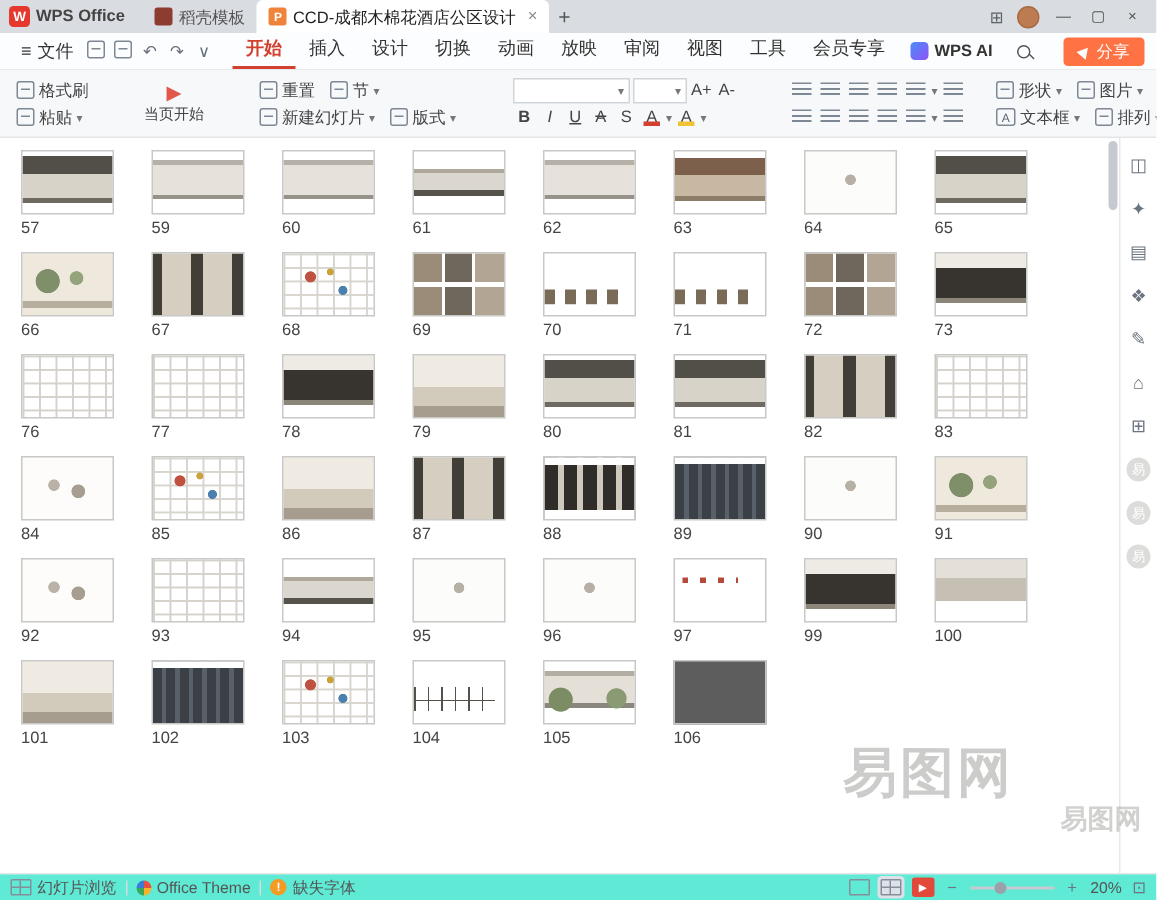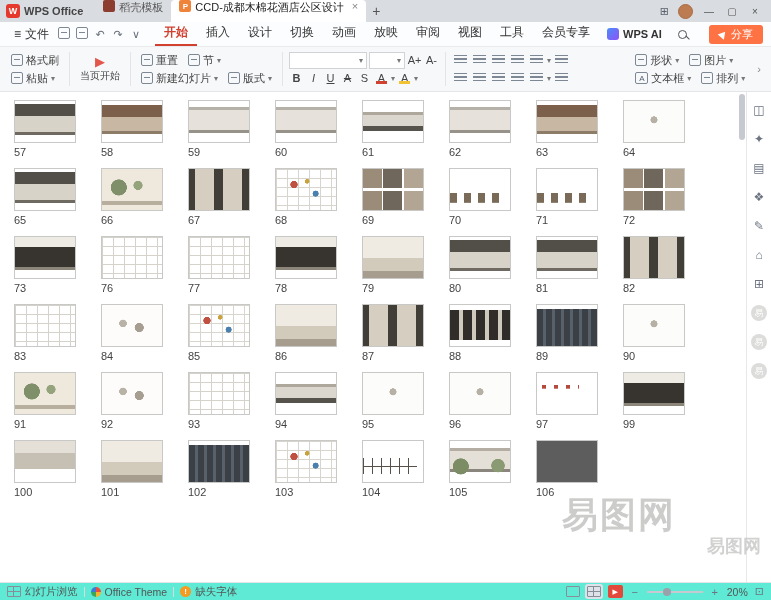--- a/index.html
+++ b/index.html
@@ -4,21 +4,21 @@
 <style>
   * { box-sizing: border-box; margin: 0; padding: 0; }
   html,body { width:771px; height:600px; overflow:hidden; }
   body { font-family:"Liberation Sans","DejaVu Sans",sans-serif; font-size:12px; color:#333; background:#fff; }
   .app { width:771px; height:600px; display:flex; flex-direction:column; background:#fff; }
 
   
   .titlebar { flex:0 0 22px; background:#d9dce0; display:flex; align-items:center; padding-left:6px; }
   .logo-badge { width:14px; height:14px; background:#e6392e; border-radius:3px; color:#fff; font-size:9px; font-weight:bold; display:flex; align-items:center; justify-content:center; margin-right:4px; }
   .app-name { font-size:11px; font-weight:bold; color:#444; margin-right:12px; white-space:nowrap; }
-  .doc-tab { height:22px; display:flex; align-items:flex-start; padding:0 8px; font-size:11px; color:#555; gap:4px; white-space:nowrap; }
+  .doc-tab { height:22px; display:flex; align-items:center; padding:0 8px; font-size:11px; color:#555; gap:4px; white-space:nowrap; }
   .doc-tab.active { background:#fff; border-radius:4px 4px 0 0; color:#222; }
   .tab-ico { width:12px; height:12px; border-radius:2px; color:#fff; font-size:8px; font-weight:bold; display:flex; align-items:center; justify-content:center; }
   .tab-ico.docer { background:#8c3d2f; }
   .tab-ico.wpp { background:#f0833a; }
   .tab-close { color:#888; font-size:11px; margin-left:4px; }
   .newtab-btn { width:20px; text-align:center; color:#555; font-size:14px; }
   .title-right { margin-left:auto; display:flex; align-items:center; gap:9px; padding-right:9px; }
   .apps-ico { color:#5a626c; font-size:11px; }
   .avatar { width:15px; height:15px; border-radius:50%; background:#bd7b52; border:1px solid #a96a42; }
   .win-ctrl { font-size:10px; color:#555; width:14px; text-align:center; }
@@ -33,21 +33,21 @@
   .menu-tab { padding:0 9px; height:24px; line-height:22px; font-size:12px; color:#333; white-space:nowrap; }
   .menu-tab.active { color:#d2402f; font-weight:bold; border-bottom:2px solid #d2402f; }
   .wps-ai { display:flex; align-items:flex-end; gap:4px; padding:0 8px; font-size:11px; font-weight:bold; color:#333; white-space:nowrap; }
   .ai-badge { width:12px; height:12px; border-radius:3px; background:linear-gradient(135deg,#4a8df8,#9052f8); }
   .search-glass { width:9px; height:9px; border:1.4px solid #555; border-radius:50%; position:relative; display:inline-block; margin:0 8px; }
   .search-glass::after { content:""; position:absolute; width:5px; height:1.4px; background:#555; transform:rotate(45deg); right:-4px; bottom:-1px; }
   .share-btn { margin-left:auto; display:flex; align-items:center; gap:4px; background:#ff7243; color:#fff; font-size:11px; padding:2px 10px; border-radius:3px; white-space:nowrap; }
   .share-tri { width:0; height:0; border-left:4px solid transparent; border-right:4px solid transparent; border-bottom:7px solid #fff; transform:rotate(40deg); }
 
   
-  .ribbon { flex:0 0 44px; background:#f7f8fa; border-bottom:1px solid #e3e5e8; display:flex; align-items:stretch; padding:3px 6px; gap:3px;justify-content:flex-end; }
+  .ribbon { flex:0 0 44px; background:#f7f8fa; border-bottom:1px solid #e3e5e8; display:flex; align-items:stretch; padding:3px 6px; gap:14px; }
   .rgroup { display:flex; flex-direction:column; justify-content:space-between; padding:1px 1px; }
   .rrow { display:flex; align-items:center; gap:2px; height:18px; }
   .rdiv { width:1px; background:#e2e4e7; margin:2px 2px; }
   .rbtn { display:flex; align-items:center; gap:3px; font-size:11px; color:#444; padding:0 4px; height:18px; border-radius:2px; white-space:nowrap; }
   .caret { font-size:8px; color:#777; }
   .bigbtn { width:50px; display:flex; flex-direction:column; align-items:center; justify-content:center; gap:1px; font-size:10px; color:#444; white-space:nowrap; }
   .play-ico { color:#e2574c; font-size:13px; line-height:13px; }
   .combo { height:17px; border:1px solid #d0d3d7; background:#fff; font-size:10px; color:#666; display:flex; align-items:center; justify-content:space-between; padding:0 3px; }
   .combo.family { width:78px; }
   .combo.size { width:36px; }
@@ -309,24 +309,20 @@
   </div>
 
   <div class="workspace">
     <div class="slides-area">
       <div class="slides-grid">
           <div>
             <div class="thumb v-elev-dark"></div>
             <div class="slide-num">57</div>
           </div>
           <div>
-            <div class="thumb v-elev-brown"></div>
-            <div class="slide-num">58</div>
-          </div>
-          <div>
             <div class="thumb v-elev-light"></div>
             <div class="slide-num">59</div>
           </div>
           <div>
             <div class="thumb v-elev-light"></div>
             <div class="slide-num">60</div>
           </div>
           <div>
             <div class="thumb v-elev-long"></div>
             <div class="slide-num">61</div>

